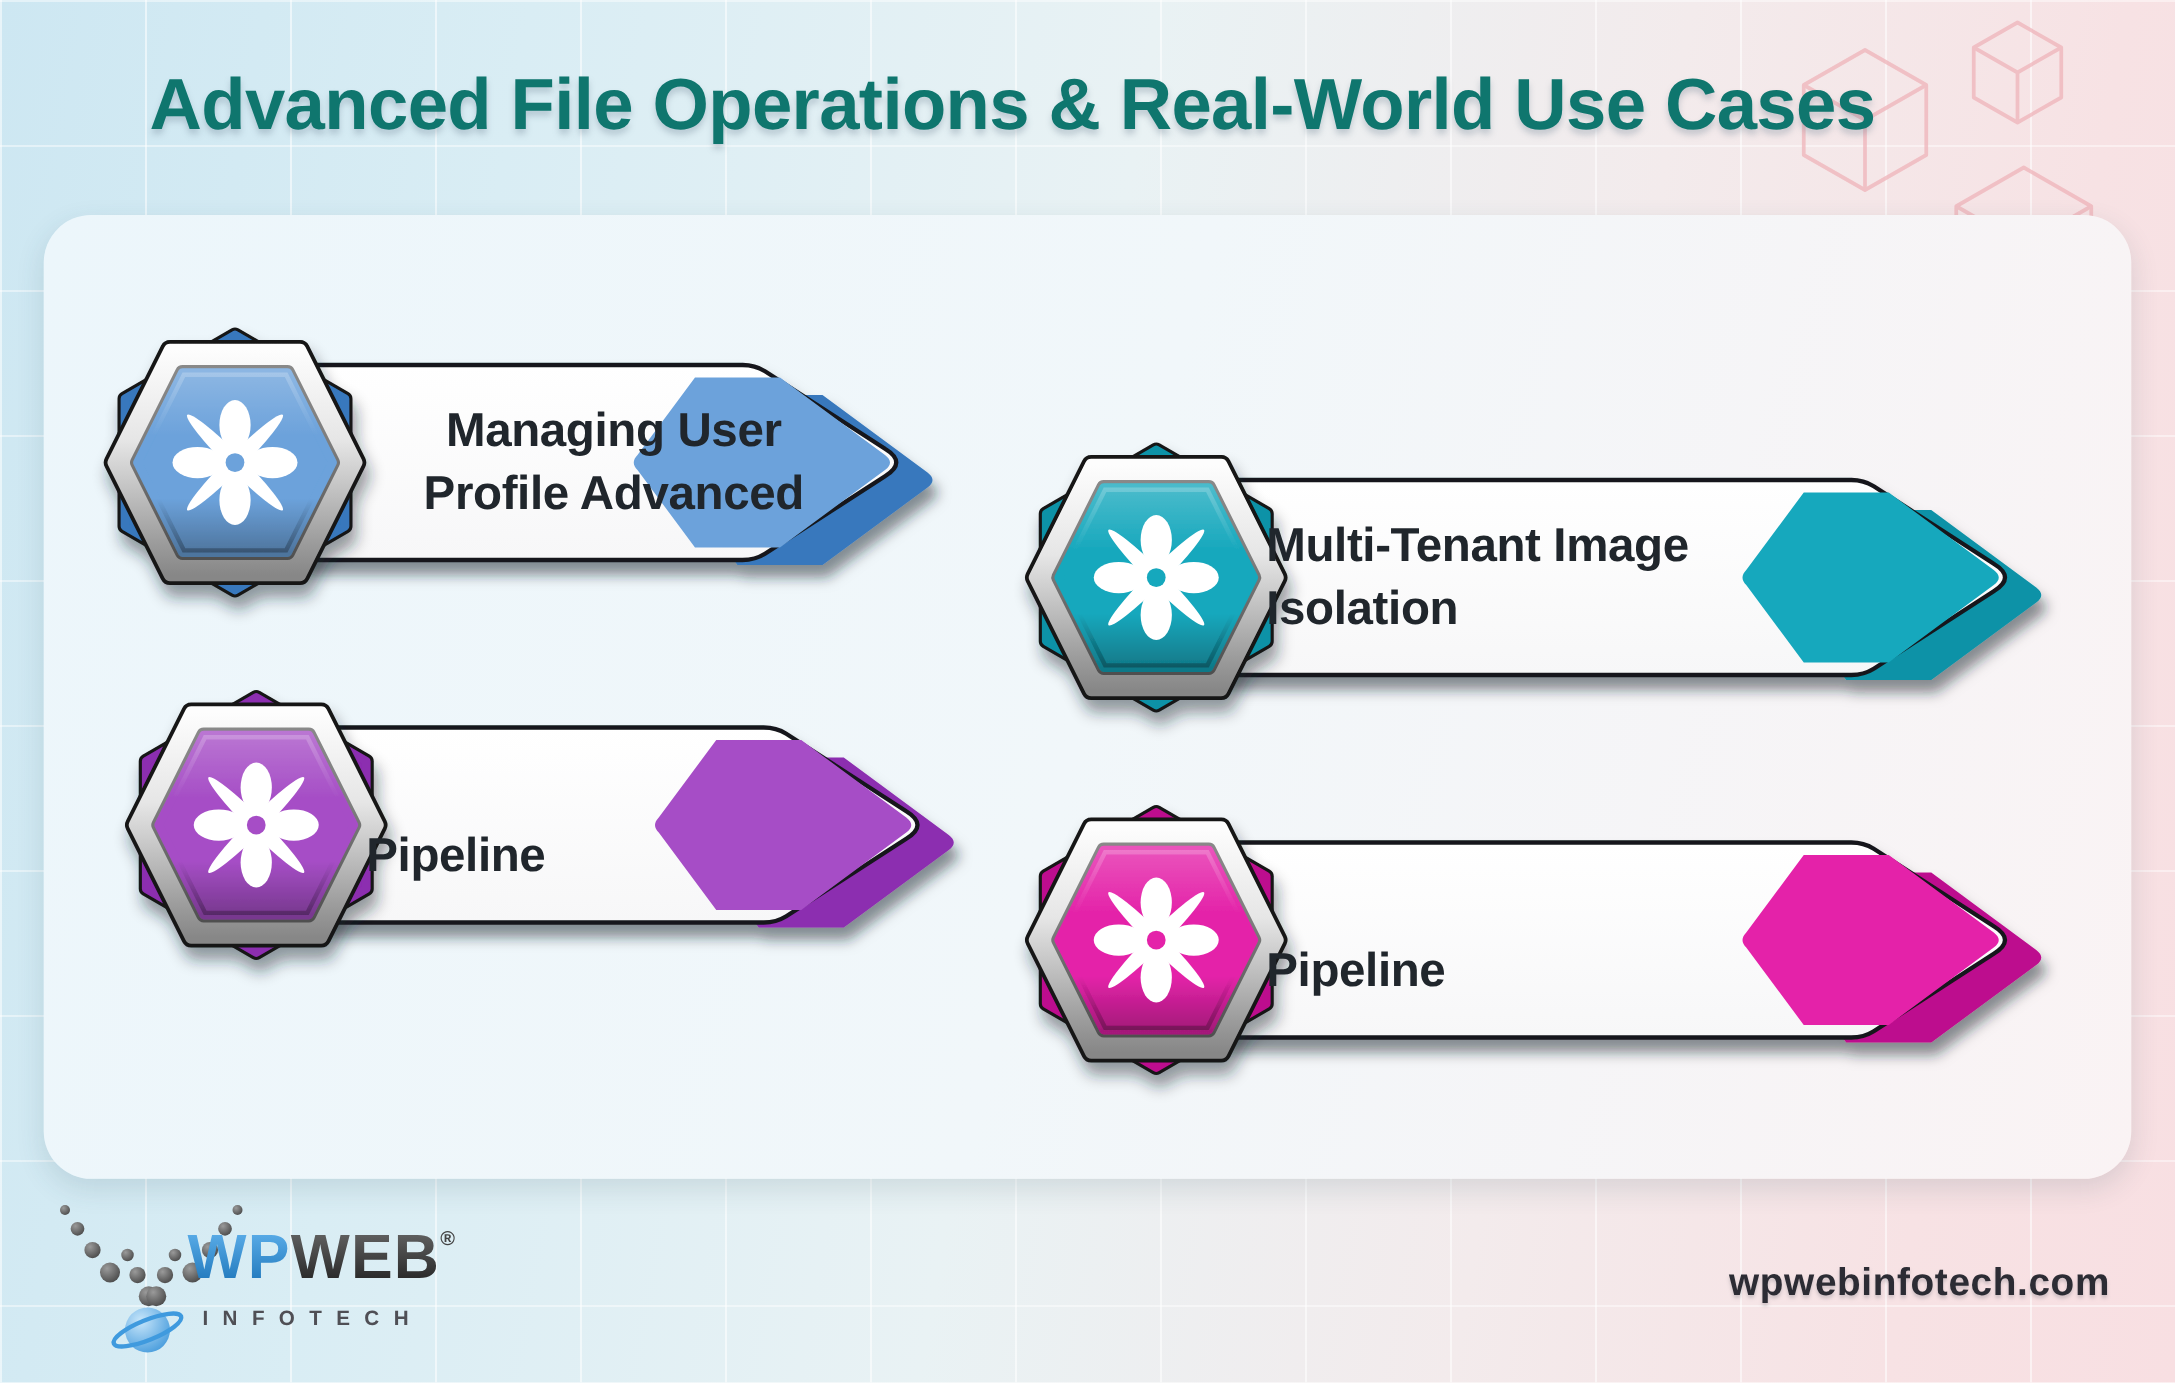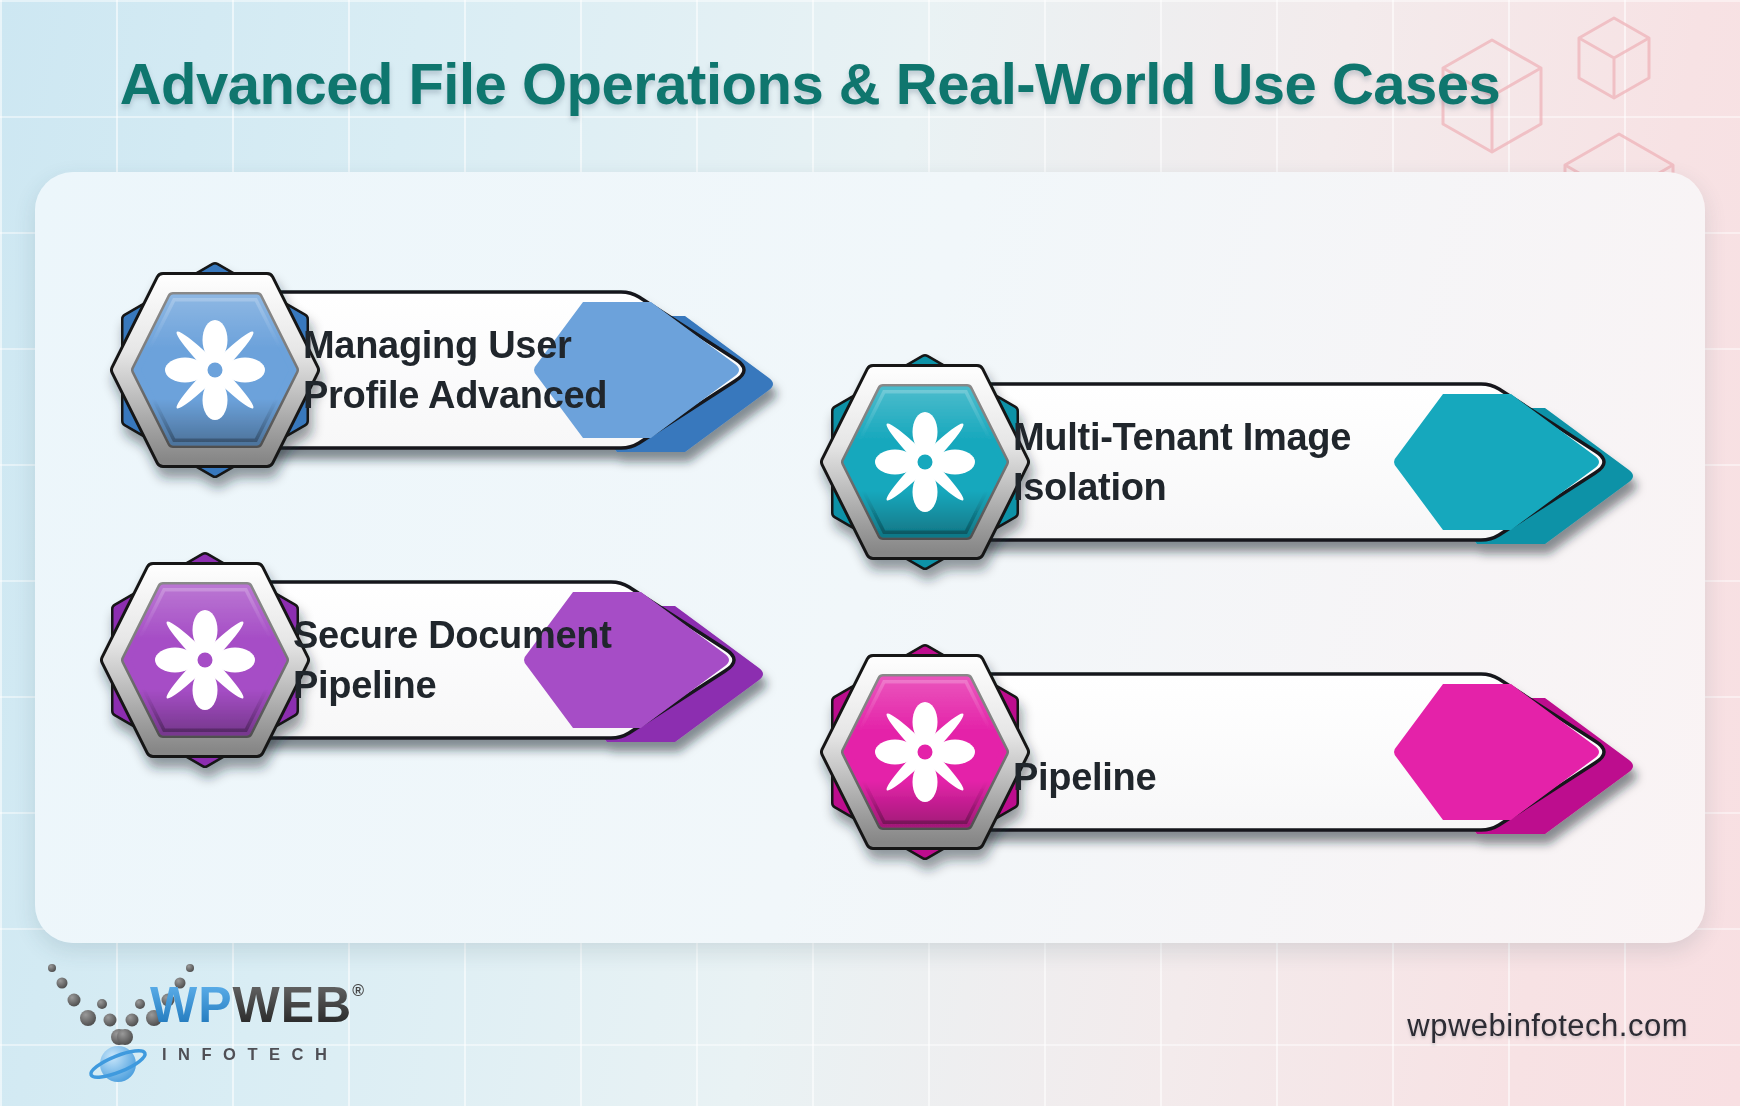--- a/index.html
+++ b/index.html
@@ -29,21 +29,21 @@
   }
   .row{position:absolute;width:860px;height:300px;pointer-events:none;}
   .rsvg{position:absolute;left:0;top:0;overflow:visible;}
   .label{
     position:absolute;left:198px;top:100px;width:470px;
     font-size:38px;line-height:50px;font-weight:700;color:#20262c;letter-spacing:-.3px;
   }
   .footer-logo{position:absolute;left:38px;top:960px;}
   .website{
     position:absolute;right:52px;top:1008px;
-    font-size:31px;font-weight:400;color:#2c2c34;letter-spacing:.5px;
+    font-size:31px;font-weight:700;color:#2c2c34;letter-spacing:.5px;
     text-shadow:0 2px 3px rgba(120,120,130,.35);
   }
 </style>
 </head>
 <body>
 
 <svg width="0" height="0" style="position:absolute" aria-hidden="true">
   <defs>
     <linearGradient id="silver" x1="0" y1="0" x2="0" y2="1">
       <stop offset="0" stop-color="#fdfdfd"></stop>
@@ -134,21 +134,21 @@
   <g>
     <polygon points="227,128 281,159 281,221 227,252 173,221 173,159"></polygon>
     <path d="M173 159 L227 190 L281 159 M227 190 L227 252"></path>
   </g>
 </svg>
 
 <div class="page-title">Advanced File Operations &amp; Real-World Use Cases</div>
 
 <div class="main-panel"></div>
 
-<div class="row" style="left: 105px; top: 220px; --c: #6CA2DB; --cd: #3778BD;">
+<div class="row" style="left: 78px; top: 220px; text-align: center; --c: #6CA2DB; --cd: #3778BD;">
   <svg class="rsvg" width="860" height="300" viewBox="0 0 860 300">
     <use href="#banner-left-shape"></use>
     <use href="#badge-shape" transform="translate(110,150)"></use>
   </svg>
   <div class="label" style="width:430px;">
     <span>Managing User</span><br>
     <span>Profile Advanced</span>
   </div>
 </div>
 
@@ -162,21 +162,21 @@
     <span>Isolation</span>
   </div>
 </div>
 
 <div class="row" style="left: 95px; top: 510px; --c: #A64EC6; --cd: #8C2DB0;">
   <svg class="rsvg" width="860" height="300" viewBox="0 0 860 300">
     <use href="#banner-left-shape"></use>
     <use href="#badge-shape" transform="translate(110,150)"></use>
   </svg>
   <div class="label" style="width:430px;">
-    <span>Secure Document</span><br>
+    <br>
     <span>Pipeline</span>
   </div>
 </div>
 
 <div class="row" style="left: 815px; top: 602px; --c: #E423A9; --cd: #BD0F8E;">
   <svg class="rsvg" width="860" height="300" viewBox="0 0 860 300">
     <use href="#banner-right-shape"></use>
     <use href="#badge-shape" transform="translate(110,150)"></use>
   </svg>
   <div class="label">

